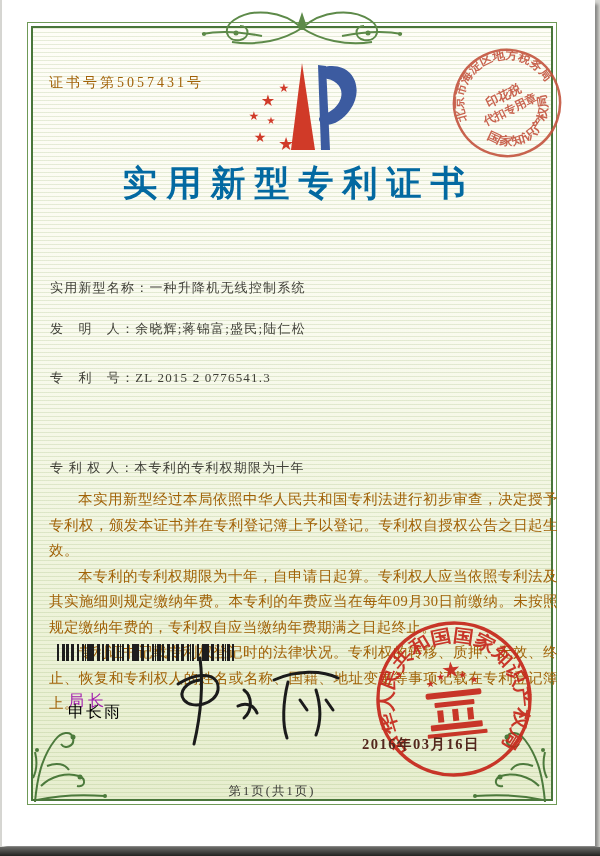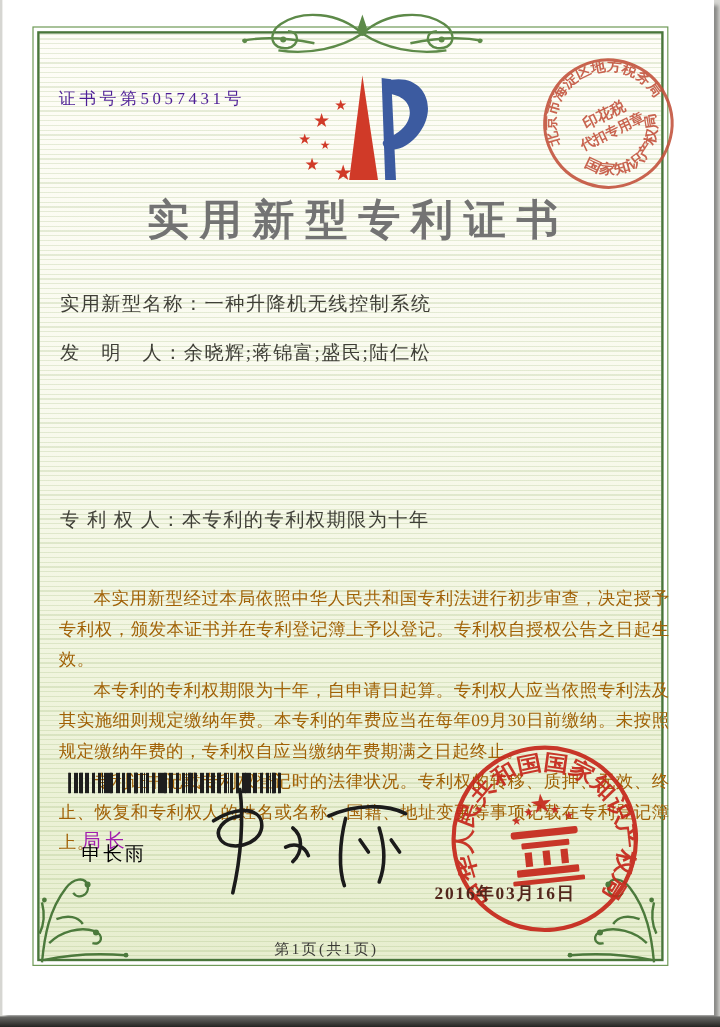--- a/index.html
+++ b/index.html
@@ -11,24 +11,24 @@
           background:linear-gradient(180deg,#6b6b68,#232321); }
   
   .frame-outer { position:absolute; left:25px; top:22px; width:530px; height:783px;
           border:1.5px solid #6f9a57; }
   .frame-inner { position:absolute; left:29px; top:26px; width:522px; height:775px;
           border:2.5px solid #49763a;
           background:
             repeating-linear-gradient(180deg, rgba(135,168,92,.20) 0 1px, rgba(255,255,255,0) 1px 4px),
             linear-gradient(180deg,#fefdf7 0%, #f9faee 40%, #eef3da 75%, #e7eecf 100%); }
   
-  .cert-no { position:absolute; left:47px; top:74px; font-size:14px; letter-spacing:3px; color:#4c1d95; }
+  .cert-no { position:absolute; left:47px; top:74px; font-size:14px; letter-spacing:3px; color:#a16207; }
   .title { position:absolute; left:0; top:160px; width:100%; text-align:center;
-           font-size:35px; font-weight:700; letter-spacing:9px; color:#737373; }
-  .field { position:absolute; left:48px; font-size:16px; color:#3f3f37; letter-spacing:1.2px; white-space:nowrap; }
+           font-size:35px; font-weight:700; letter-spacing:9px; color:#0369a1; }
+  .field { position:absolute; left:48px; font-size:13px; color:#3f3f37; letter-spacing:1.2px; white-space:nowrap;margin-top:36px; }
   .f0{top:243px}.f1{top:284px}.f2{top:333px}.f3{top:378px}.f4{top:423px}.f5{top:461px}
   .body-text { position:absolute; left:47px; top:487px; width:509px; font-size:14.5px;
            line-height:25.5px; color:#a16207; text-align:justify; letter-spacing:.4px; }
   .body-text p { text-indent:2em; margin:0; }
   .barcode { position:absolute; left:55px; top:644px; width:178px; height:17px;
            background:
              repeating-linear-gradient(90deg,#1e1e1e 0 2px,transparent 2px 5px),
              repeating-linear-gradient(90deg,#1e1e1e 0 1px,transparent 1px 7px),
              repeating-linear-gradient(90deg,transparent 0 9px,#1e1e1e 9px 12px, transparent 12px 23px); }
   .director-label { position:absolute; left:66px; top:691px; font-size:16px; color:#a21caf; letter-spacing:4px; }
@@ -134,20 +134,21 @@
         <text x="31" y="66" font-size="10" text-anchor="middle">★</text>
         <text x="20" y="84" font-size="14" text-anchor="middle">★</text>
         <text x="46" y="92" font-size="18" text-anchor="middle">★</text>
       </g>
     </svg>
 
     <div class="title">实用新型专利证书</div>
 
     <div class="field f0"><span>实用新型名称：</span><span>一种升降机无线控制系统</span></div>
     <div class="field f1"><span>发　明　人：</span><span>余晓辉;蒋锦富;盛民;陆仁松</span></div>
+    <div class="field f2"><span>专　利　号：</span><span>ZL 2015 2 0776541.3</span></div>
     <div class="field f4"><span>专 利 权 人：</span><span>本专利的专利权期限为十年</span></div>
 
     <div class="body-text">
       <p>本实用新型经过本局依照中华人民共和国专利法进行初步审查，决定授予专利权，颁发本证书并在专利登记簿上予以登记。专利权自授权公告之日起生效。</p>
       <p>本专利的专利权期限为十年，自申请日起算。专利权人应当依照专利法及其实施细则规定缴纳年费。本专利的年费应当在每年09月30日前缴纳。未按照规定缴纳年费的，专利权自应当缴纳年费期满之日起终止。</p>
       <p>专利证书记载专利权登记时的法律状况。专利权的转移、质押、无效、终止、恢复和专利权人的姓名或名称、国籍、地址变更等事项记载在专利登记簿上。</p>
     </div>
 
     <div class="barcode"></div>
 

